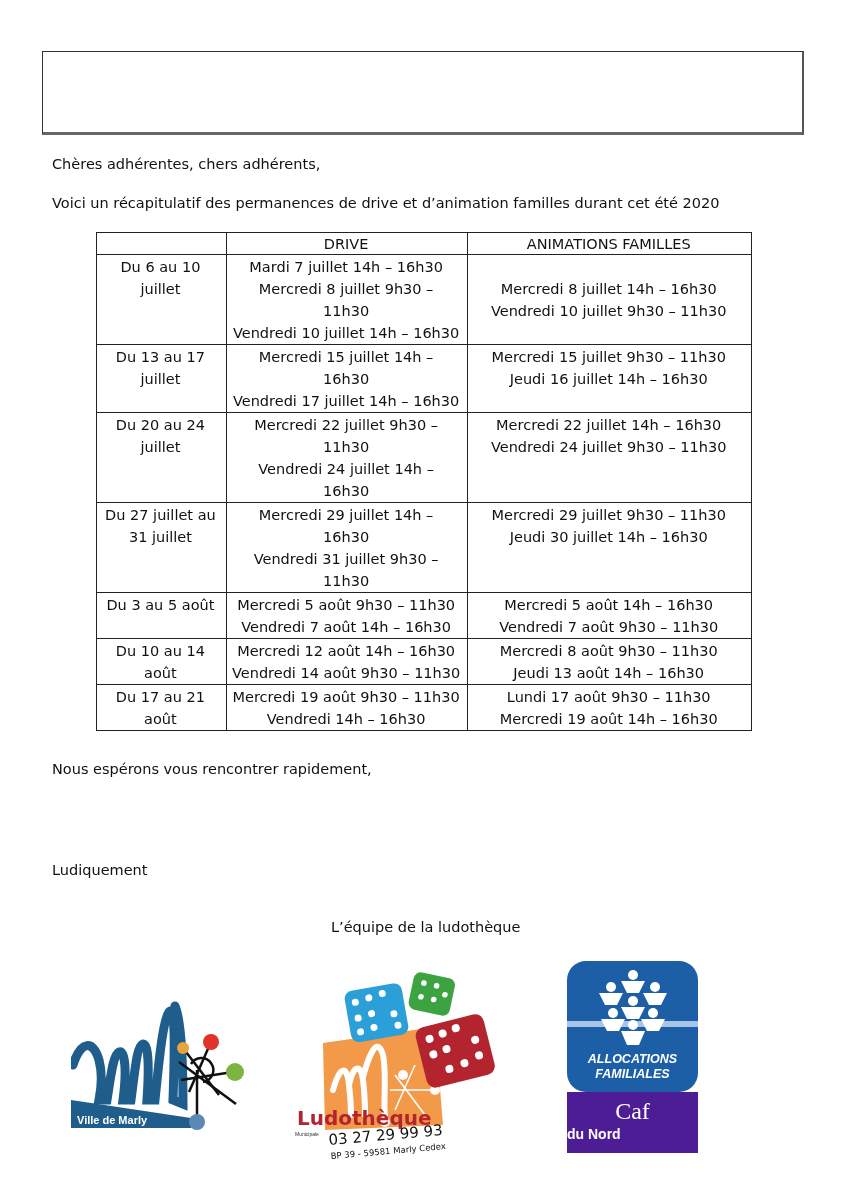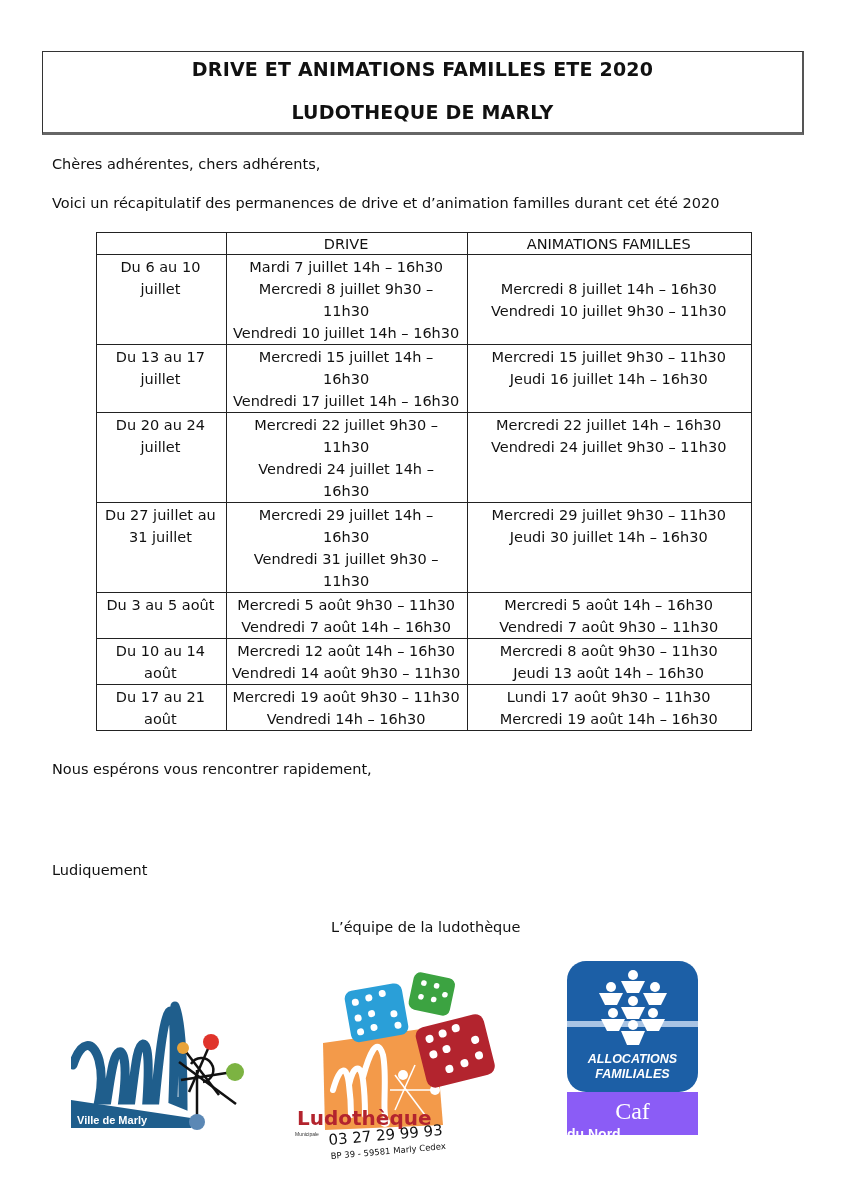--- a/index.html
+++ b/index.html
@@ -41,42 +41,40 @@
     .spacer { display: block; height: 22px; }
 
     .logo { position: absolute; }
     .logo-marly { left: 60px; top: 1000px; width: 190px; height: 130px; margin-left: 11px; }
     .logo-ludo { left: 285px; top: 965px; width: 210px; height: 195px; }
     .logo-caf { left: 567px; top: 961px; width: 131px; height: 192px; }
     .caf-top {
       position: absolute; left: 0; top: 0; width: 100%; height: 131px; background: #1c5fa6; border-radius: 19px;
     }
     .caf-bottom {
-      position: absolute; left: 0; top: 131px; width: 100%; height: 43px; background: #8b5cf6;
+      position: absolute; left: 0; top: 131px; width: 100%; height: 61px; background: #4c1d95;
     }
     .caf-text1 {
       position: absolute; left: 0; top: 91px; width: 100%; text-align: center;
       color: #fff; font-weight: bold; font-style: italic; font-size: 12.5px; line-height: 15px;
       font-family: "Liberation Sans", sans-serif;
     }
     .caf-name {
       position: absolute; left: 0; top: 5px; width: 100%; text-align: center; color: #fff;
       font-family: "Liberation Serif", serif; font-size: 24px; line-height: 28px;
     }
     .caf-sub {
       position: absolute; left: 0; top: 34px; width: 100%; color: #fff;
       font-family: "Liberation Sans", sans-serif; font-weight: bold; font-size: 14px;
     }
   </style>
 </head>
 <body>
 
 <div class="title-box">
-  <div class="title-line t1">DRIVE ET ANIMATIONS FAMILLES ETE 2020</div>
-  <div class="title-line t2">LUDOTHEQUE DE MARLY</div>
 </div>
 
 <div class="para p-greet">Chères adhérentes, chers adhérents,</div>
 <div class="para p-intro">Voici un récapitulatif des permanences de drive et d’animation familles durant cet été 2020</div>
 
 <table class="sched">
   <colgroup>
       <col class="c1">
       <col class="c2">
       <col class="c3">

